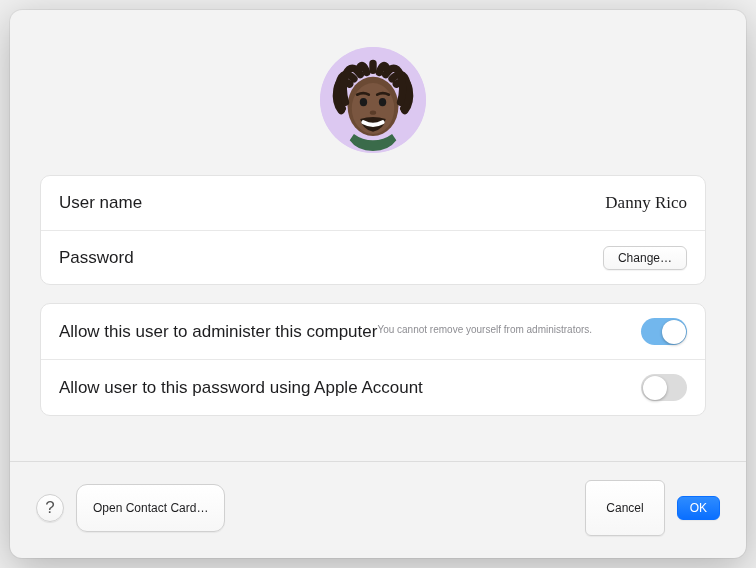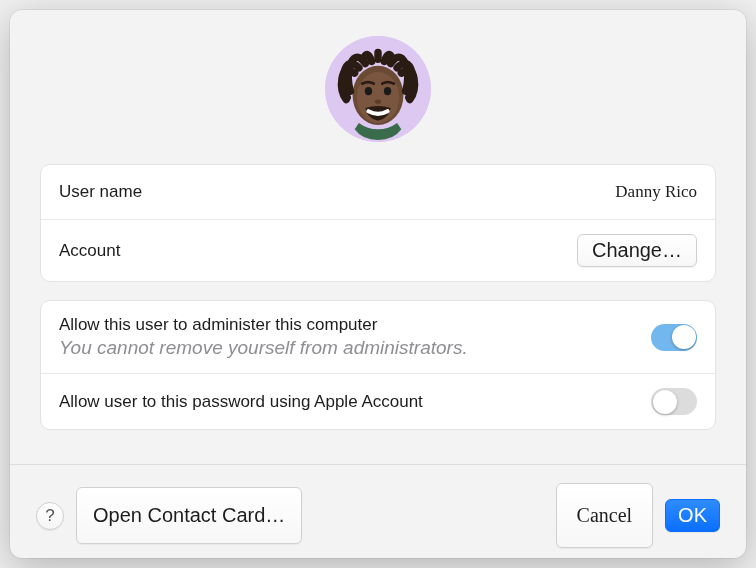--- a/index.html
+++ b/index.html
@@ -21,21 +21,21 @@
       height: 548px;
       background: #f3f3f3;
       border-radius: 12px;
       box-shadow: 0 10px 40px rgba(0,0,0,0.25), 0 0 0 1px rgba(0,0,0,0.05);
       display: flex;
       flex-direction: column;
       overflow: hidden;
     }
     .content {
       flex: 1;
-      padding: 26px 30px 16px 30px;
+      padding: 26px 40px 16px 30px;
       display: flex;
       flex-direction: column;
       align-items: center;
       justify-content: center;
     }
     .avatar {
       width: 106px;
       height: 106px;
       border-radius: 50%;
       background: #dcc8f1;
@@ -60,36 +60,35 @@
       min-height: 54px;
     }
     .row + .row {
       border-top: 1px solid #e8e8e8;
     }
     .row-label {
       font-size: 17px;
       color: #1d1d1f;
     }
     .row-sub {
-      font-size: 19px;
+      font-size: 10px;
       color: #8e8e93;
       margin-top: 2px;
-      font-style: italic;
     }
     .row-value {
       font-size: 17px;
       color: #1d1d1f;
       font-family: Liberation Serif, serif;
     }
     .row-left {
       display: flex;
-      flex-direction: column;
+      flex-direction: row;
     }
     .btn {
-      font-size: 20px;
+      font-size: 12px;
       padding: 4px 14px;
       border-radius: 6px;
       border: 1px solid #d0d0d0;
       background: linear-gradient(#ffffff, #f7f7f7);
       box-shadow: 0 1px 1px rgba(0,0,0,0.05);
       cursor: pointer;
       color: #1d1d1f;
     }
     .toggle {
       width: 46px;
@@ -145,24 +144,24 @@
       flex: 1;
     }
     .btn-primary {
       background: linear-gradient(#2e8cff, #0a6fff);
       border: 1px solid #0a6fff;
       color: #fff;
       padding: 4px 12px;
     }
     .btn-cancel {
       padding: 20px 20px;
-      font-family: Liberation Serif, serif;
     }
     .btn-contact {
       padding: 16px 16px;
+      border-radius: 11px;
     }
   </style>
 </head>
 <body>
 
 <div class="dialog">
   <div class="content">
 
     <div class="avatar">
       <svg viewBox="0 0 100 100" width="106" height="106">
@@ -188,21 +187,21 @@
         <path d="M 50 98 Q 35 98 28 88 L 32 82 Q 40 88 50 88 Q 60 88 68 82 L 72 88 Q 65 98 50 98 Z" fill="#3a6b4a"></path>
       </svg>
     </div>
 
     <div class="group">
       <div class="row">
         <span class="row-label">User name</span>
         <span class="row-value">Danny Rico</span>
       </div>
       <div class="row">
-        <span class="row-label">Account</span>
+        <span class="row-label">Password</span>
         <button class="btn">Change…</button>
       </div>
     </div>
 
     <div class="group">
       <div class="row">
         <div class="row-left">
           <span class="row-label">Allow this user to administer this computer</span>
           <span class="row-sub">You cannot remove yourself from administrators.</span>
         </div>

